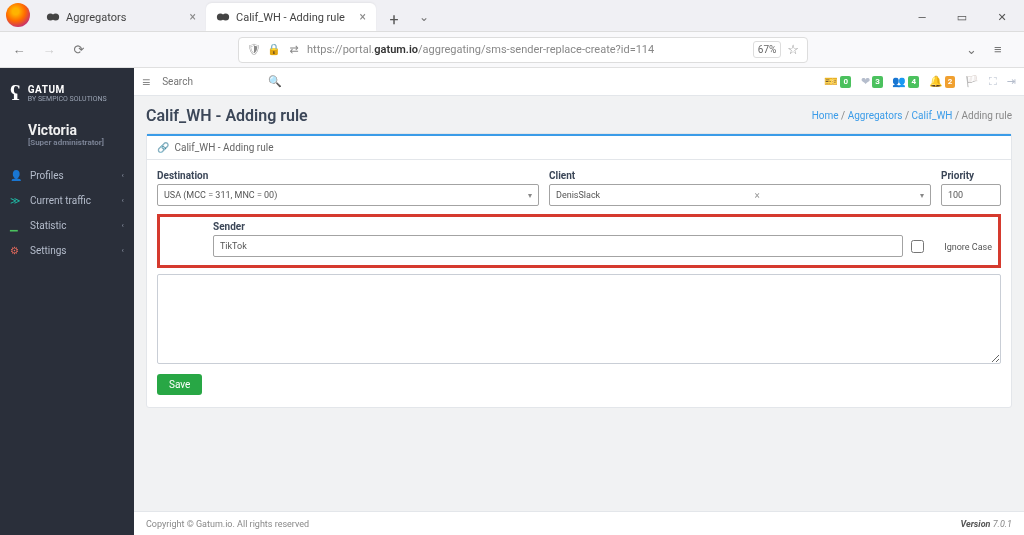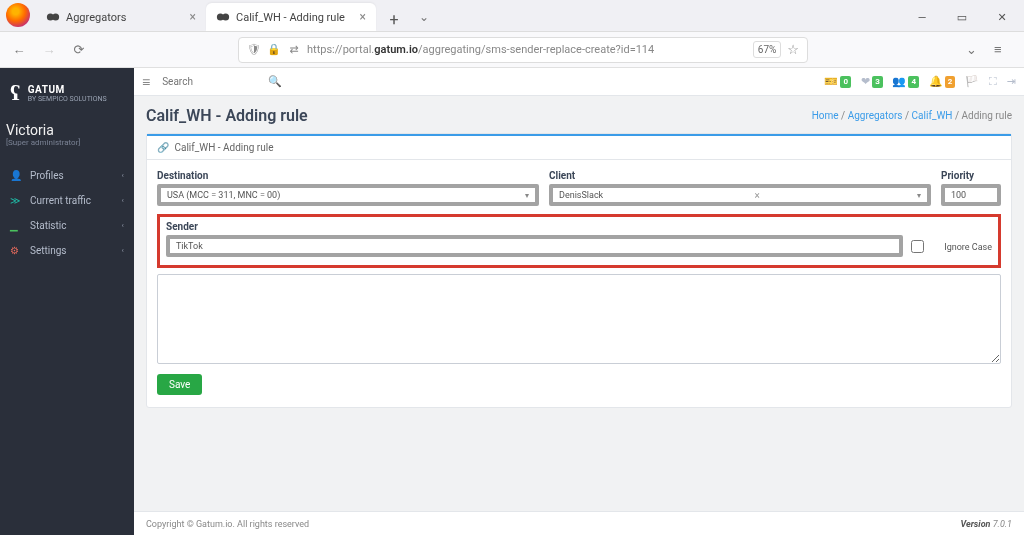--- a/index.html
+++ b/index.html
@@ -30,21 +30,21 @@
 .right-icons { display:flex; gap:10px; margin-left:10px; margin-right:4px; }
 .right-icons div { width:18px; color:#777; font-size:13px; cursor:pointer; }
 
 
 .page { position:absolute; top:68px; left:0; right:0; bottom:0; display:flex; }
 .sidebar { width:134px; background:#2a2f3a; color:#a8b0bf; display:flex; flex-direction:column; }
 .brand { padding:12px 10px; display:flex; align-items:center; gap:8px; }
 .brand-logo { font-size:22px; font-weight:700; color:#fff; font-family:Georgia,serif; }
 .brand-text .t1 { font-size:10px; font-weight:700; color:#fff; letter-spacing:0.5px; }
 .brand-text .t2 { font-size:7px; color:#9aa3b3; }
-.user { padding:4px 6px 8px; }
+.user { padding:4px 28px 8px;font-weight:bold; }
 .user .name { font-size:14px; color:#f0f0f0; }
 .user .role { font-size:8px; color:#7a8294; }
 .nav { margin-top:8px; }
 .nav-item { display:flex; align-items:center; gap:8px; padding:7px 10px; font-size:10px; color:#b5bdcc; cursor:pointer; }
 .nav-item .ico { width:12px; font-size:10px; }
 .nav-item .chev { margin-left:auto; font-size:8px; color:#8a92a3; }
 .ico.blue { color:#3b9ce8; }
 .ico.teal { color:#1fbba6; }
 .ico.green { color:#4bc15e; }
 .ico.red { color:#e66a5c; }
@@ -69,27 +69,27 @@
 .crumbs span { color:#888; }
 
 .panel { background:#fff; border:1px solid #e3e6ea; border-radius:3px; }
 .panel-header { border-top:2px solid #3b9ce8; border-bottom:1px solid #e3e6ea; padding:6px 10px; font-size:10px; color:#666; display:flex; align-items:center; gap:5px; }
 .panel-body { padding:10px 10px 12px; }
 
 .form-row { display:flex; gap:10px; margin-bottom:8px; }
 .form-group { flex:1; display:flex; flex-direction:column; }
 .form-group.prio { flex:0 0 60px; }
 .label { font-size:10px; font-weight:700; color:#3c4758; margin-bottom:3px; }
-.select, .inp { height:22px; border:4px solid #a3a3a3; background:#fff; border-radius:2px; display:flex; align-items:center; padding:0 6px; font-size:9px; color:#555; }
+.select, .inp { height:22px; border:1px solid #a3a3a3; background:#fff; border-radius:2px; display:flex; align-items:center; padding:0 6px; font-size:9px; color:#555; }
 .select .car { margin-left:auto; color:#888; font-size:8px; }
 .select .clr { color:#999; font-size:10px; margin-left:auto; margin-right:6px; cursor:pointer; }
 .inp input { border:none; outline:none; width:100%; font-size:9px; color:#555; background:transparent; }
 
 .highlight { border:3px solid #d53a2e; padding:4px 6px 8px; margin:4px 0 6px 0; }
-.sender-row { display:flex; gap:8px; align-items:flex-end; }
+.sender-row { display:flex; gap:8px; align-items:flex-end;margin-left:47px; }
 .sender-input { flex:1; }
 .ignore { display:flex; align-items:center; gap:20px; font-size:9px; color:#555; white-space:nowrap; padding-bottom:4px; }
 .ignore input { margin:0; }
 
 .ta { width:100%; height:90px; border:1px solid #c9ced6; border-radius:2px; resize:both; font-size:10px; padding:4px; outline:none; }
 
 .save-btn { margin-top:10px; background:#28a745; color:#fff; border:none; padding:5px 12px; font-size:10px; border-radius:3px; cursor:pointer; }
 
 .footer { height:24px; background:#fff; border-top:1px solid #e3e6ea; display:flex; align-items:center; padding:0 12px; font-size:9px; color:#888; }
 .footer .ver { margin-left:auto;font-style:italic; }

